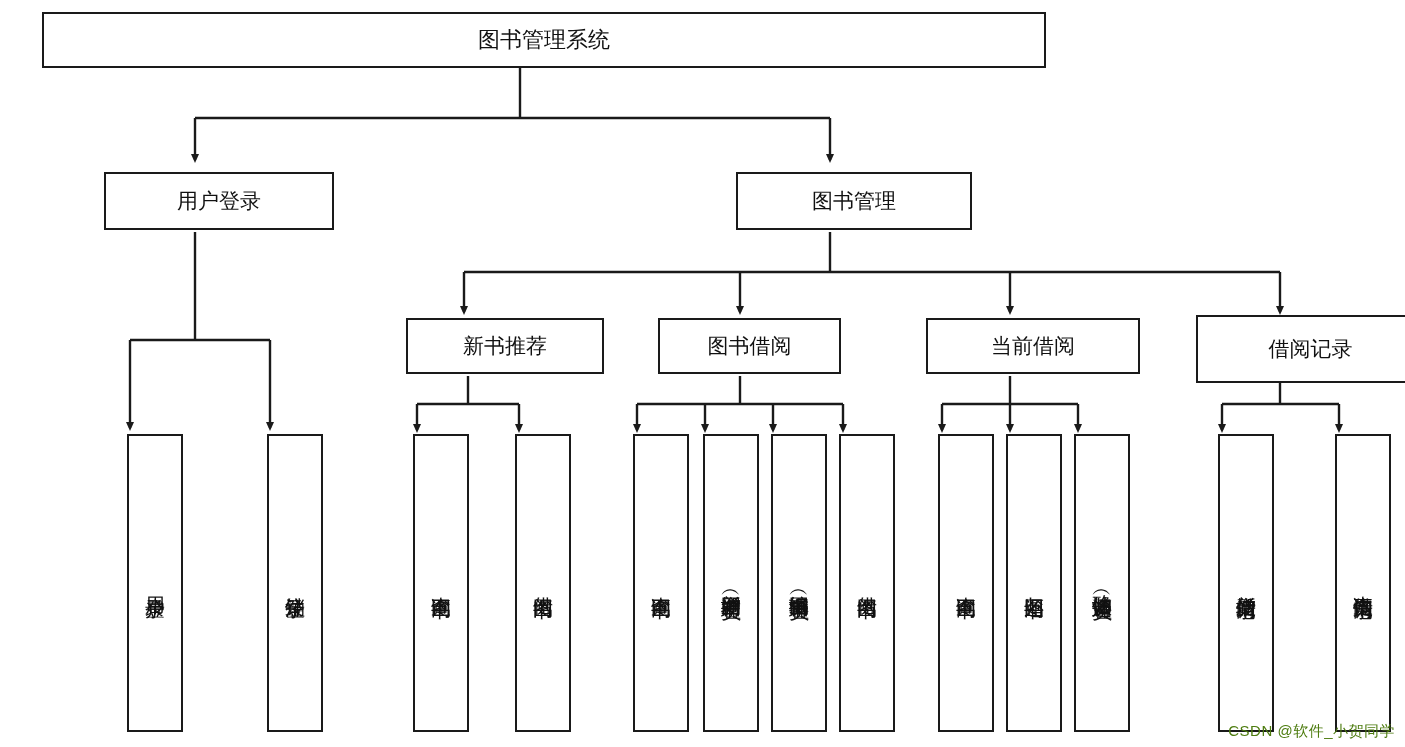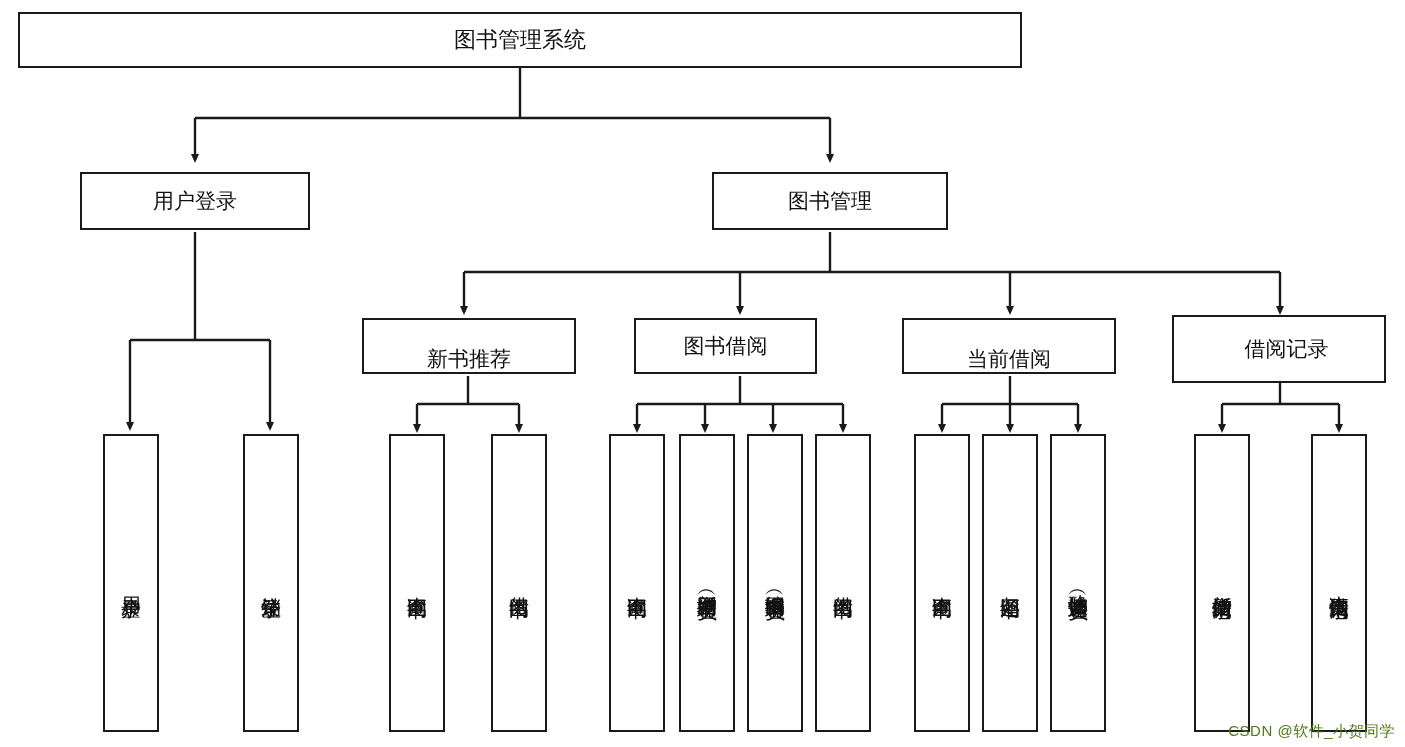--- a/index.html
+++ b/index.html
@@ -31,20 +31,21 @@
     box-sizing: border-box;
     border: 2px solid #1a1a1a;
     background: #ffffff;
     display: flex;
     align-items: center;
     justify-content: center;
     text-align: center;
     font-size: 21px;
     line-height: 1.25;
     color: #111111;
+    margin-left: 24px;
   }
   .node.root {
     font-size: 22px;
   }
   .node.vert {
     writing-mode: vertical-rl;
     text-orientation: upright;
     letter-spacing: 1px;
     font-size: 20px;
     line-height: 1.15;
@@ -123,27 +124,27 @@
     <span class="label">图书管理系统</span>
   </div>
 
   <div class="node" style="left:80px; top:172px; width:230px; height:58px;">
     <span class="label">用户登录</span>
   </div>
   <div class="node" style="left:712px; top:172px; width:236px; height:58px;">
     <span class="label">图书管理</span>
   </div>
 
-  <div class="node" style="left:362px; top:318px; width:214px; height:56px;align-items:flex-end;">
+  <div class="node" style="left:382px; top:318px; width:198px; height:56px;">
     <span class="label">新书推荐</span>
   </div>
   <div class="node" style="left:634px; top:318px; width:183px; height:56px;">
     <span class="label">图书借阅</span>
   </div>
-  <div class="node" style="left:902px; top:318px; width:214px; height:56px;align-items:flex-end;">
+  <div class="node" style="left:902px; top:318px; width:214px; height:56px;">
     <span class="label">当前借阅</span>
   </div>
   <div class="node" style="left:1172px; top:315px; width:214px; height:68px;padding-left:15px;">
     <span class="label">借阅记录</span>
   </div>
 
   <div class="node vert" style="left:103px; top:434px; width:56px; height:298px;">
     <span class="label">用户登录</span>
   </div>
   <div class="node vert" style="left:243px; top:434px; width:56px; height:298px;">

